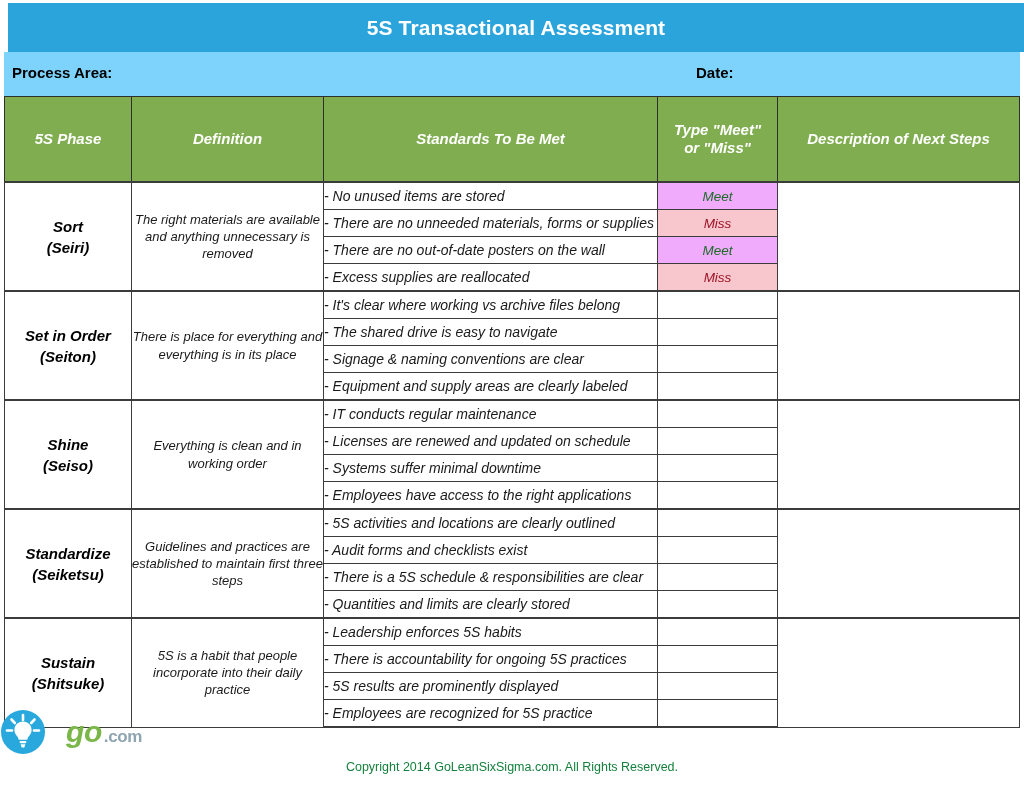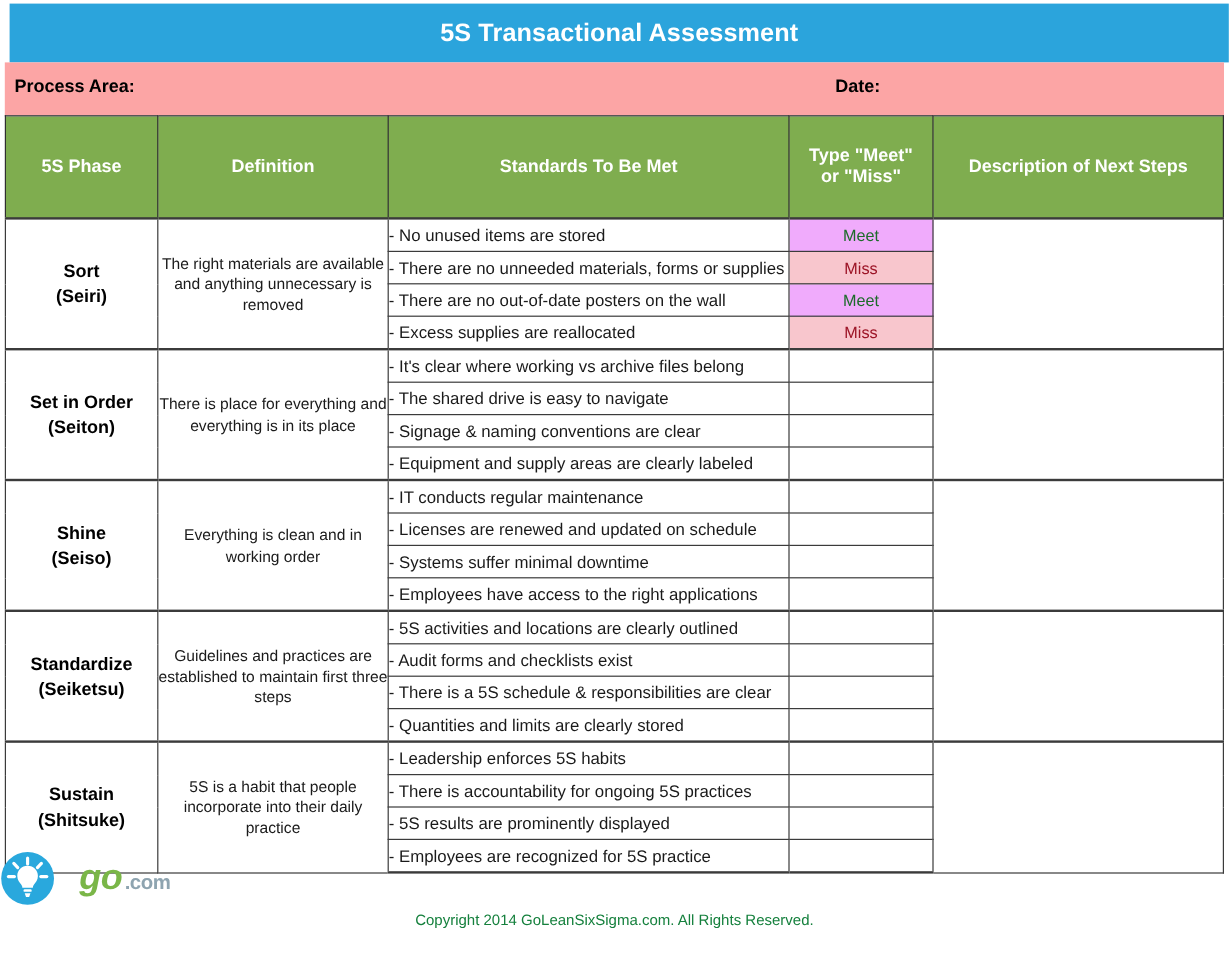--- a/index.html
+++ b/index.html
@@ -40,41 +40,42 @@
     letter-spacing: 0.1px;
   }
 
   
   .meta-bar {
     position: absolute;
     left: 4px;
     top: 52px;
     width: 1016px;
     height: 44px;
-    background: #fca5a5;
+    background: #7dd3fc;
   }
   .meta-bar .meta-label {
     position: absolute;
     font-size: 15px;
     font-weight: bold;
     color: #000000;
     top: 12px;
   }
   .meta-bar .meta-process { left: 8px; }
   .meta-bar .meta-date { left: 692px; }
 
   
   table.assessment {
     position: absolute;
     left: 4px;
     top: 96px;
     width: 1015px;
     border-collapse: collapse;
     table-layout: fixed;
     background: #ffffff;
+    font-style: italic;
   }
   table.assessment th,
   table.assessment td {
     border: 1px solid #3b3b3b;
     padding: 0;
     vertical-align: middle;
   }
   table.assessment thead th {
     background: #7fad4f;
     color: #ffffff;

